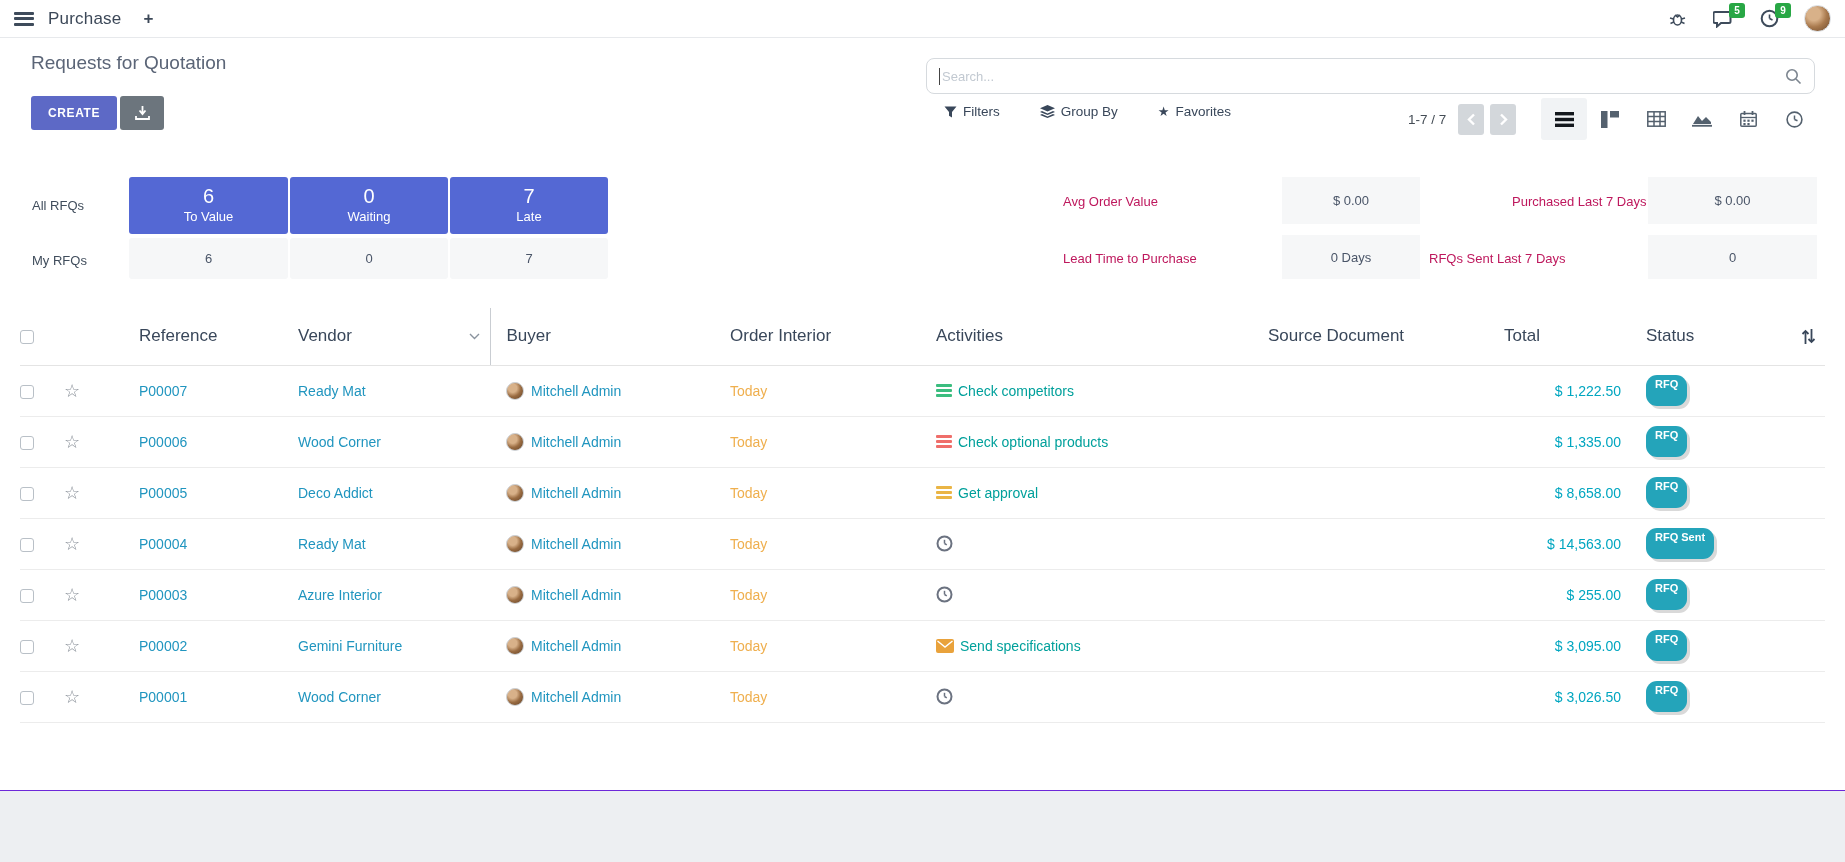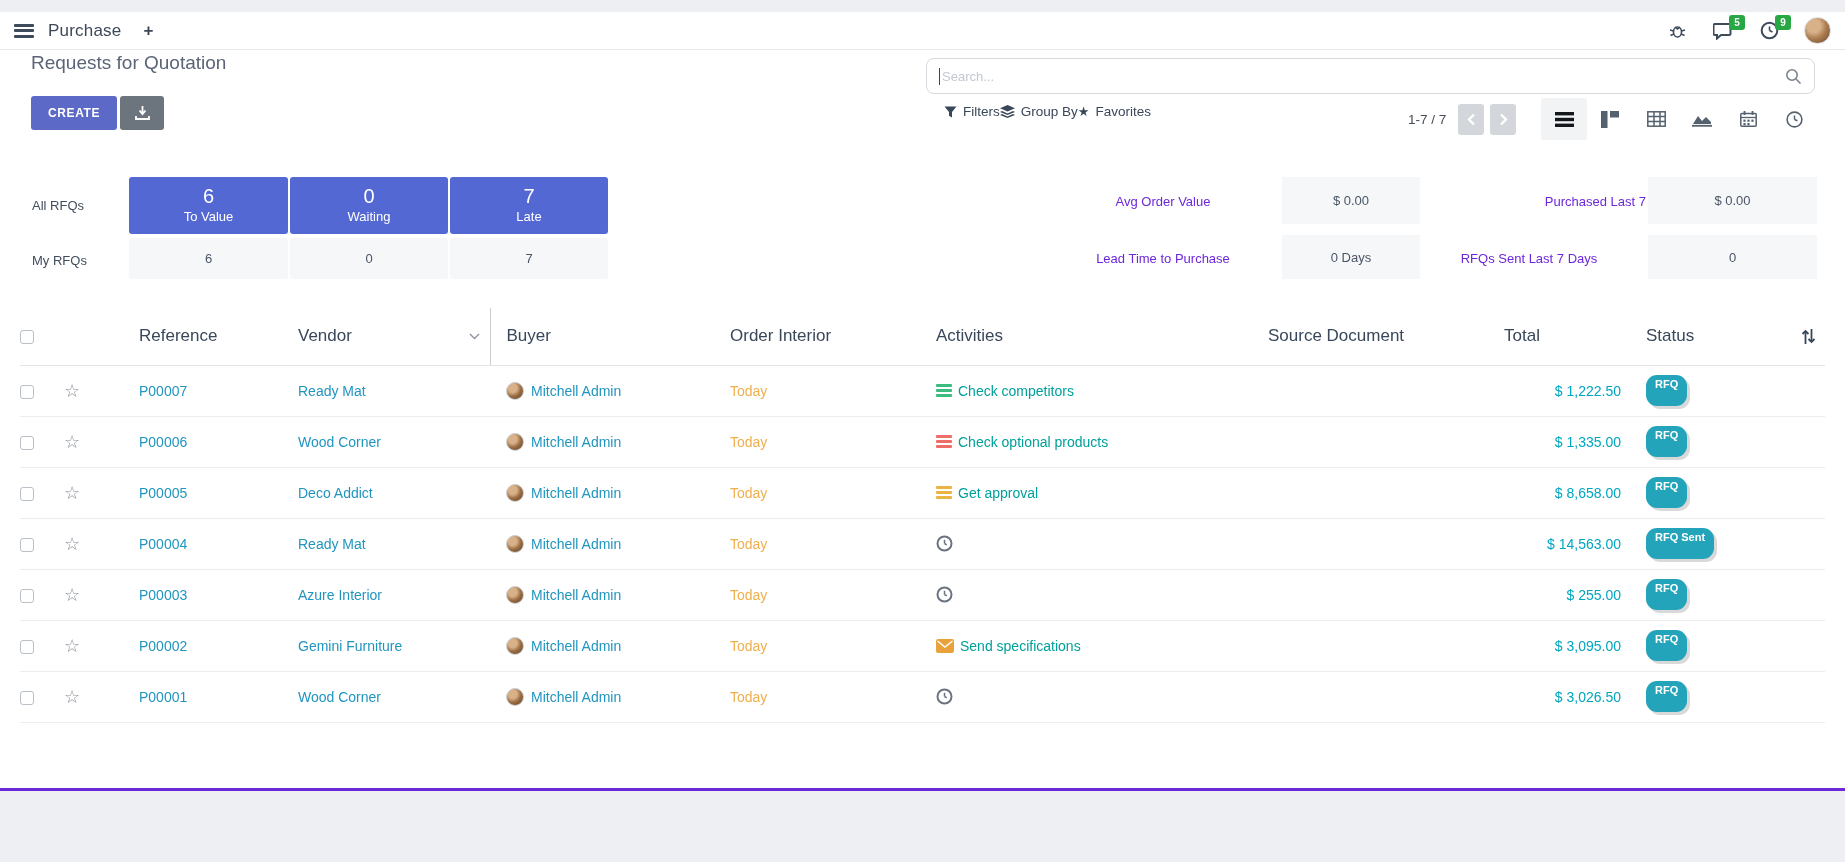--- a/index.html
+++ b/index.html
@@ -1,72 +1,72 @@
 <!DOCTYPE html>
 <html style="--btn-indigo: #5D69C6; --tile-blue: #5468D4; --link-blue: #2095BF; --activity-teal: #00A09B; --total-cyan: #00A6C0; --deadline-orange: #EFAF4E; --badge-teal: #24A4BA; --badge-green: #28A745; --act-green: #3BBD7F; --act-red: #EF6E6A; --act-yellow: #EAB545; --mail-orange: #E9A23B;"><head>
 <meta charset="utf-8">
 <style>
   * { margin:0; padding:0; box-sizing:border-box; }
   html,body { width:1845px; height:862px; }
   body { font-family:"Liberation Sans", sans-serif; background:#edeff2; color:#39475a; }
   .screen { position:relative; width:1845px; height:862px; overflow:hidden; }
 
   
-  .topbar { position:absolute; top:12px; left:0; width:100%; height:38px; background:#fff;
+  .topbar { position:absolute; top:0; left:0; width:100%; height:38px; background:#fff;
             border-bottom:1px solid #e7e9ec; display:flex; align-items:center; padding:0 14px; z-index:5; }
   .hamburger { width:20px; height:14px; display:flex; flex-direction:column; justify-content:space-between; cursor:pointer; }
   .hamburger span { display:block; height:3px; background:#3e4b5b; border-radius:1px; }
   .app-title { margin-left:14px; font-size:17px; font-weight:500; color:#3c4858; letter-spacing:.2px; }
   .plus-tab { margin-left:22px; font-size:17px; font-weight:700; color:#3c4858; cursor:pointer; }
   .topbar-right { margin-left:auto; display:flex; align-items:center; gap:24px; }
   .tb-ico { position:relative; width:22px; height:22px; display:flex; align-items:center; justify-content:center; cursor:pointer; }
   .tb-badge { position:absolute; top:-5px; right:-11px; min-width:16px; height:15px; background:var(--badge-green);
               color:#fff; font-size:10px; font-weight:700; border-radius:3px; display:flex; align-items:center;
               justify-content:center; padding:0 3px; }
   .avatar { width:27px; height:27px; border-radius:50%; border:1px solid #d9dde2;
             background:radial-gradient(circle at 35% 32%, #d8b189 0 28%, #a97a4e 55%, #6c4a2d 100%); cursor:pointer; }
 
   
   .content { position:absolute; top:38px; left:0; width:1845px; height:753px; background:#fff;
-             border-bottom:3px solid #6d28d9; }
+             border-bottom:1px solid #6d28d9; }
 
   .page-title { position:absolute; left:31px; top:14px; font-size:19px; color:#5b6577; }
   .btn-create { position:absolute; left:31px; top:58px; height:34px; padding:0 17px; background:var(--btn-indigo);
                 color:#fff; font-size:12px; font-weight:700; letter-spacing:.6px; border:none; border-radius:3px; cursor:pointer;
                 font-family:"Liberation Sans",sans-serif; }
   .btn-export { position:absolute; left:120px; top:58px; width:44px; height:34px; background:#6c757d; border:none;
                 border-radius:3px; cursor:pointer; display:flex; align-items:center; justify-content:center; }
 
   .search { position:absolute; left:926px; top:20px; width:889px; height:36px; border:1px solid #d6dade;
             border-radius:8px; background:#fff; display:flex; align-items:center; padding:0 12px; }
   .search input { flex:1; border:none; outline:none; font-size:13px; color:#ec4899; background:transparent;
                   font-family:"Liberation Sans",sans-serif; }
   .search input::placeholder { color:#c2c9d1; }
   .caret-bar { width:1px; height:17px; background:#444; margin-right:2px; }
 
-  .filter-row { position:absolute; left:944px; top:66px; display:flex; align-items:center; }
+  .filter-row { position:absolute; left:944px; top:66px; display:flex; align-items:center; gap:40px; }
   .filter-item { display:flex; align-items:center; gap:6px; font-size:13.5px; color:#39475a; cursor:pointer; }
   .fav-star { font-size:13px; color:#39475a; }
 
   .pager { position:absolute; left:1408px; top:66px; display:flex; align-items:center; gap:6px; }
   .pager-text { font-size:13.5px; color:#444c55; margin-right:6px; }
   .pager-btn { width:26px; height:31px; background:#d3d7db; border:none; border-radius:3px; cursor:pointer;
                display:flex; align-items:center; justify-content:center; }
   .view-switcher { position:absolute; left:1541px; top:60px; display:flex; }
   .vs-btn { width:46px; height:42px; display:flex; align-items:center; justify-content:center; cursor:pointer; border-radius:3px; }
   .vs-btn.active { background:#f1f3f5; }
 
   
   .dash-label { position:absolute; font-size:13px; color:#404d5c; }
   .tile { position:absolute; border-radius:3px; text-align:center; cursor:pointer; }
   .tile-blue { background:var(--tile-blue); color:#fff; height:57px; padding-top:7px; }
   .tile-blue .cnt { font-size:20px; line-height:24px; }
   .tile-blue .lbl { font-size:13px; margin-top:1px; }
   .tile-gray { background:#f6f7f8; color:#4a5568; font-size:13px; display:flex; align-items:center; justify-content:center; }
-  .kpi-label { position:absolute; font-size:13px; color:#6d28d9; text-align:center; }
+  .kpi-label { position:absolute; font-size:13px; color:#be185d; text-align:left; }
   .kpi-tile { position:absolute; background:#f6f7f8; font-size:13px; color:#4a5568; display:flex; align-items:center;
               justify-content:center; cursor:pointer; }
 
   
   table.list { position:absolute; left:20px; top:270px; width:1805px; border-collapse:collapse; table-layout:fixed; }
   .list th { height:57px; font-size:17px; font-weight:500; color:#39475a; text-align:left; cursor:pointer;
              border-bottom:1px solid #e4e4e4; }
   .list td { height:51px; font-size:14px; border-bottom:1px solid #ececec; }
   .c-check { width:26px; } .c-star { width:52px; text-align:center; }
   .c-ref { width:170px; padding-left:41px; } .c-vendor { width:222px; padding-left:30px; }

